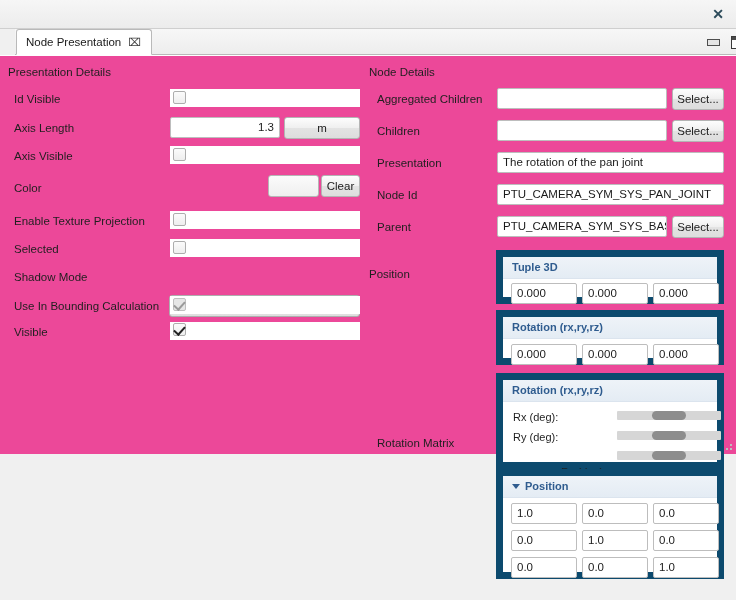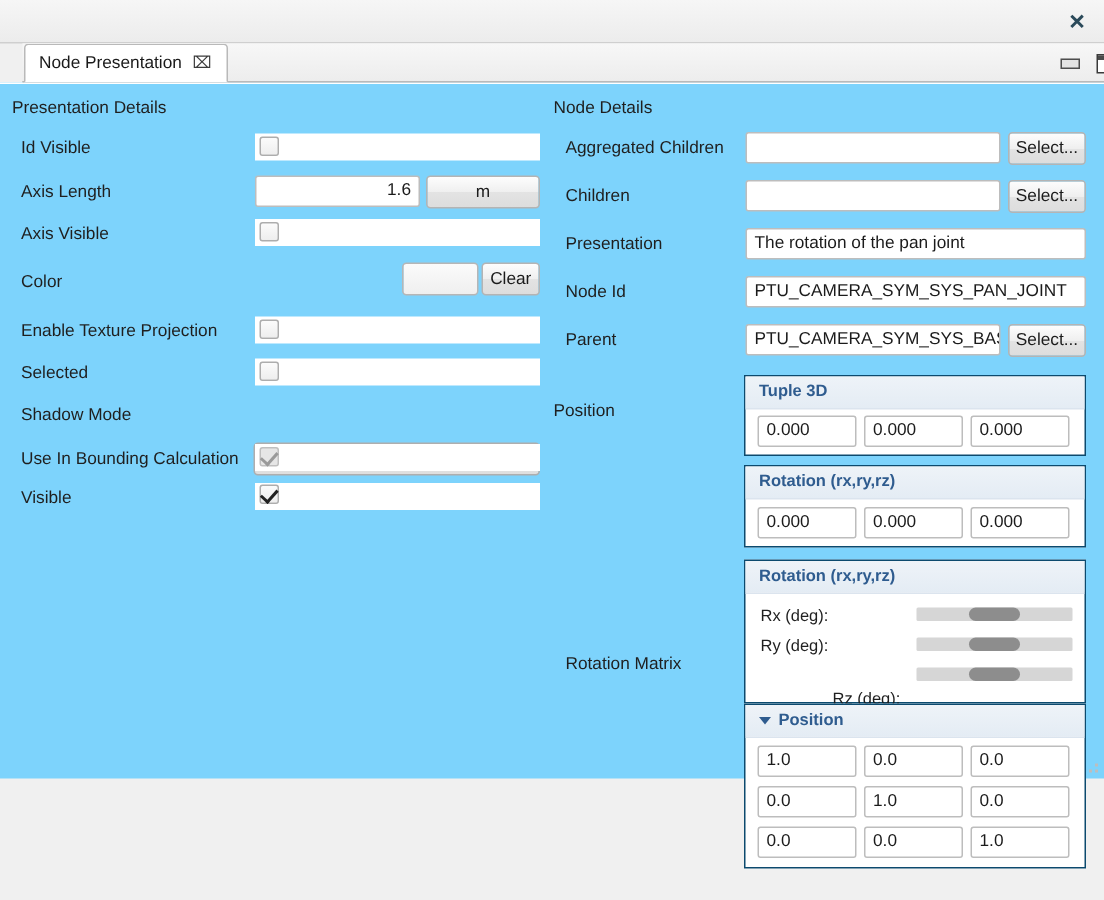--- a/index.html
+++ b/index.html
@@ -84,22 +84,22 @@
   .vb-max::after {
     content: ""; position: absolute;
     left: 1px; top: 1px; width: 11px; height: 11px;
     border: 1px solid #3a3a3a;
     background: linear-gradient(to bottom, #4a4a4a 0 3px, #ffffff 3px 100%);
   }
 
   
   .body {
     position: absolute; left: 0; top: 55px;
-    width: 736px; height: 464px;
-    background: #7dd3fc;
+    width: 736px; height: 399px;
+    background: #ec4899;
     border-top: 1px solid #ffffff;
   }
 
   .section-title {
     position: absolute;
     font-size: 11.5px;
     color: #1f1f1f;
   }
   #pres-title { left: 8px; top: 10px; }
   #node-title { left: 369px; top: 10px; }
@@ -203,21 +203,21 @@
     position: absolute; left: 0; top: 0;
     border-left: 4px solid transparent;
     border-right: 4px solid transparent;
     border-top: 4px solid #5c5c5c;
   }
 
   
   .group {
     position: absolute;
     background: #ffffff;
-    border: 1px solid #0c4a6e;
+    border: 7px solid #0c4a6e;
   }
   .group-head {
     position: absolute;
     left: 0; top: 0; right: 0;
     height: 22px;
     background: linear-gradient(to bottom, #eef3f8, #e4ecf4);
     border-bottom: 1px solid #dbe4ee;
   }
   .group-title {
     position: absolute;
@@ -294,21 +294,21 @@
 
   <div class="body">
 
     <div class="section-title" id="pres-title">Presentation Details</div>
 
     <div class="lbl" style="left:14px; top:37px;">Id Visible</div>
     <div class="flatfield" style="left:170px; top:33px; width:190px;"></div>
     <div class="cbox" style="left:173px; top:35px;"></div>
 
     <div class="lbl" style="left:14px; top:66px;">Axis Length</div>
-    <div class="txt right" style="left:170px; top:61px; width:110px;">1.6</div>
+    <div class="txt right" style="left:170px; top:61px; width:110px;">1.3</div>
     <div class="btn" style="left:284px; top:61px; width:76px;">m</div>
 
     <div class="lbl" style="left:14px; top:94px;">Axis Visible</div>
     <div class="flatfield" style="left:170px; top:90px; width:190px;"></div>
     <div class="cbox" style="left:173px; top:92px;"></div>
 
     <div class="lbl" style="left:14px; top:126px;">Color</div>
     <div class="swatch" style="left:268px; top:119px; width:51px; height:22px;"></div>
     <div class="btn" style="left:321px; top:119px; width:39px;">Clear</div>
 

